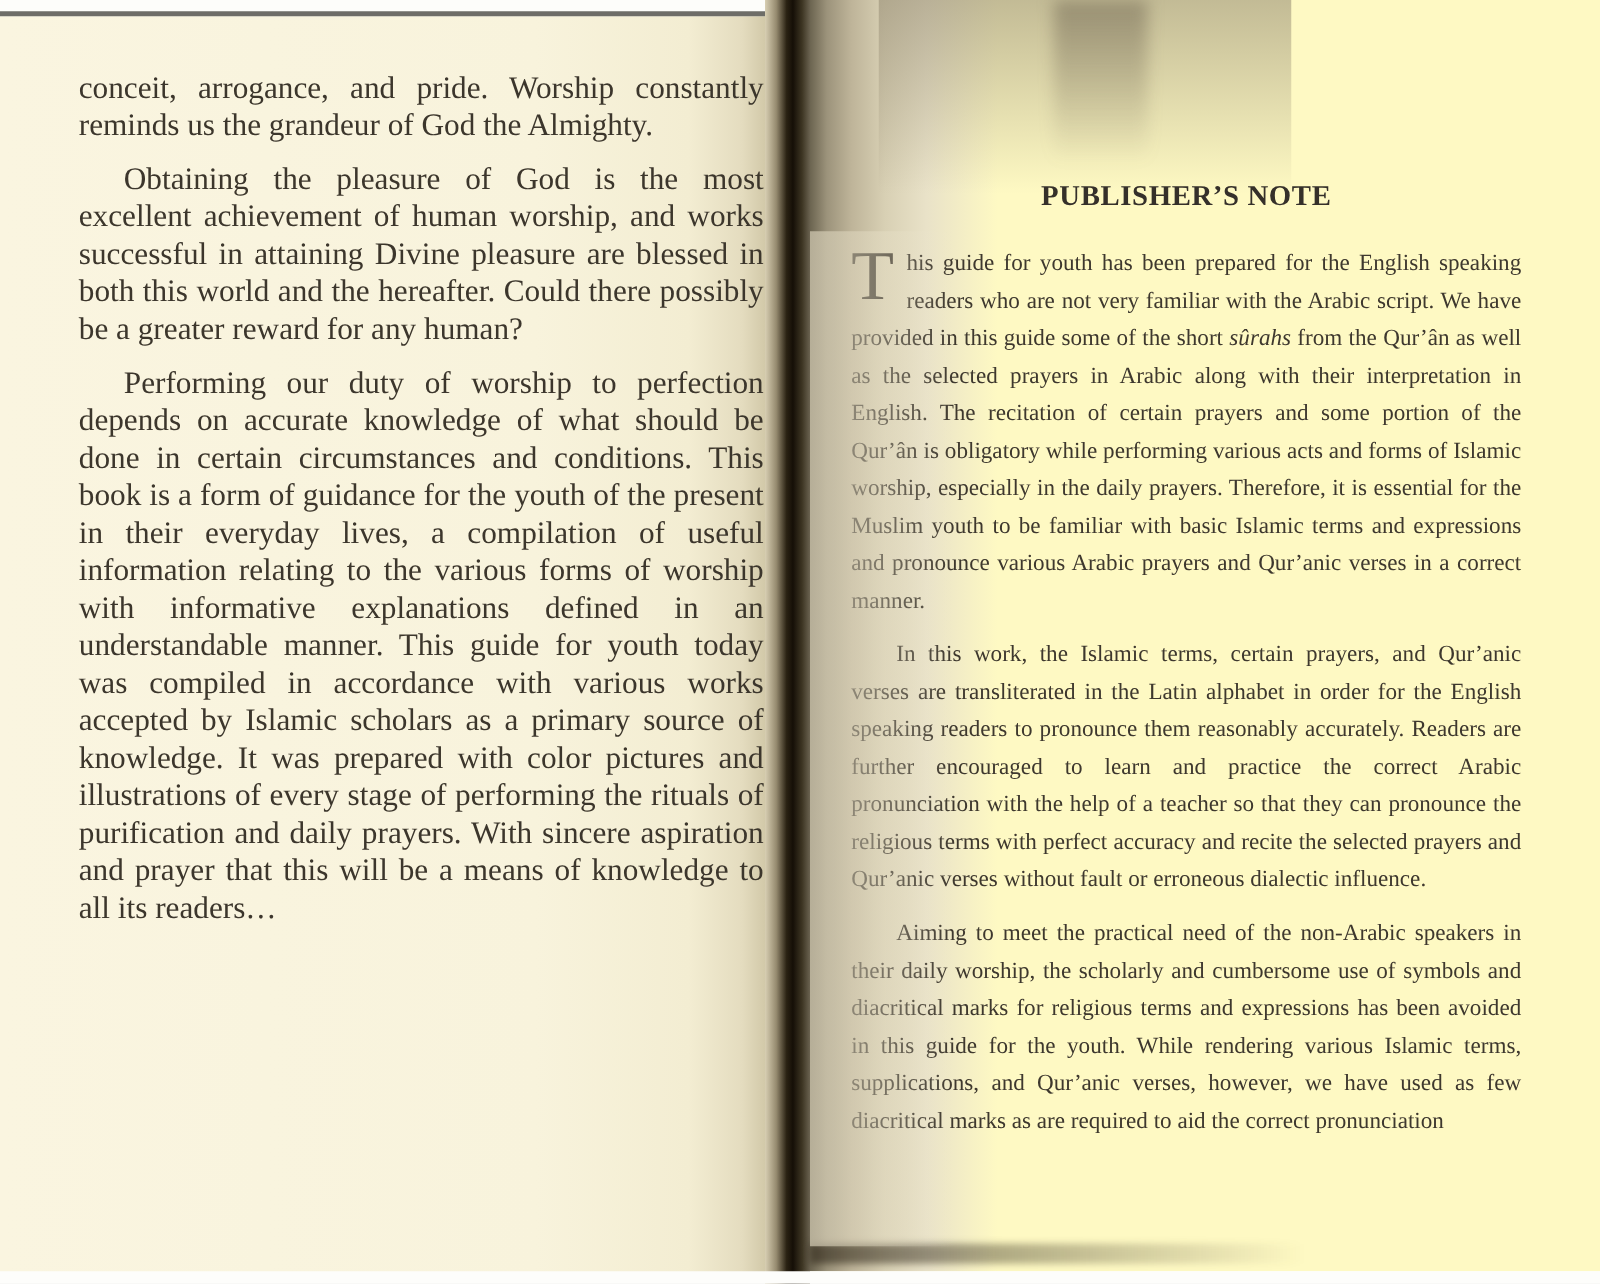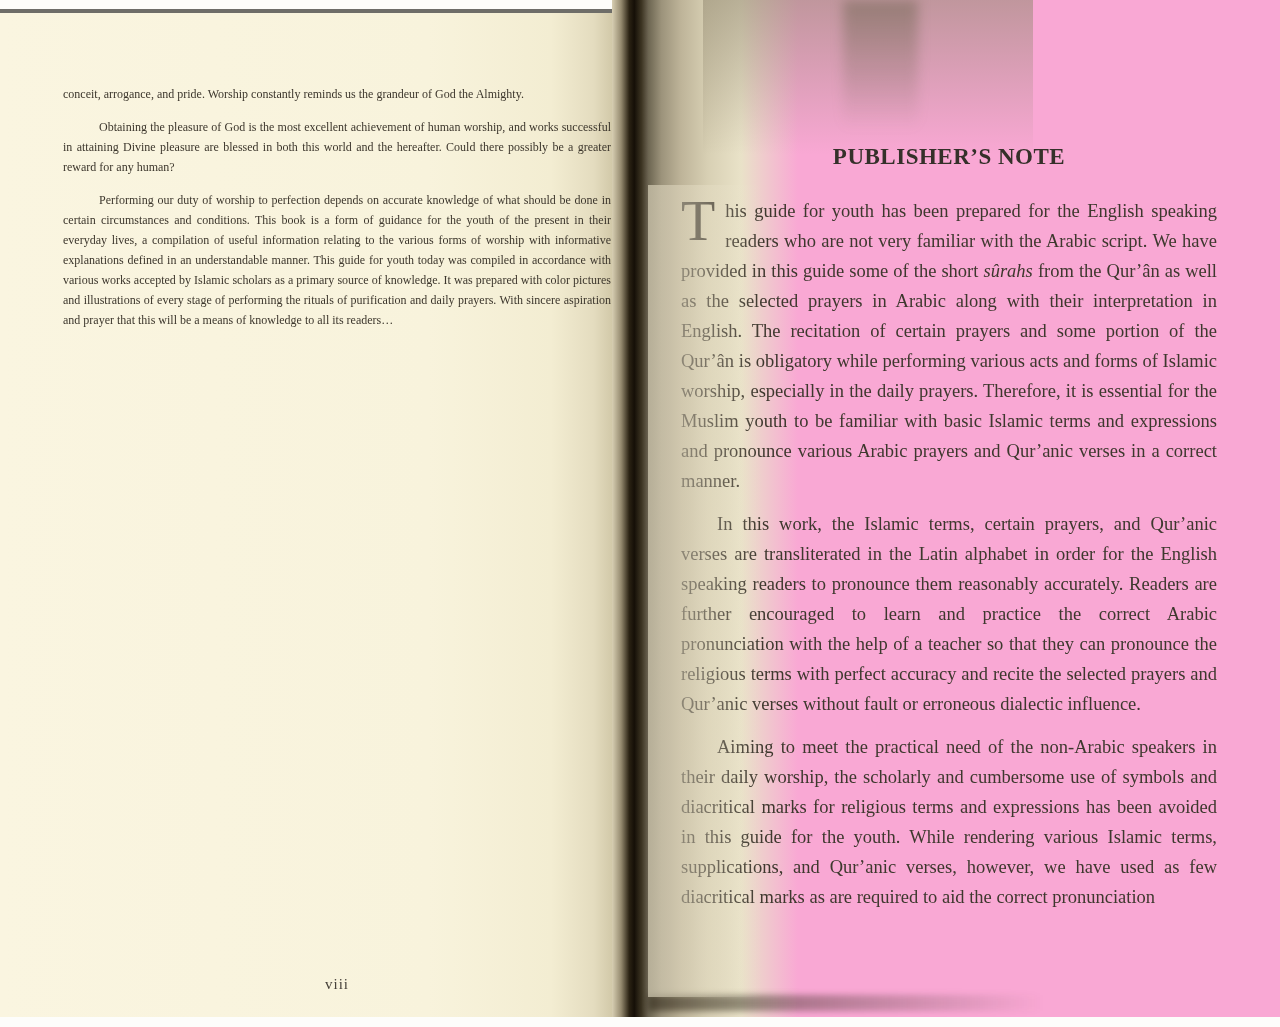--- a/index.html
+++ b/index.html
@@ -17,21 +17,21 @@
   }
   
   .gutter {
     position:absolute; left:612px; top:0; width:36px; height:1027px;
     background:linear-gradient(to right,
       #d8cfb3 0%, #968b70 25%, #2a2213 48%, #150f07 62%, #3c3422 82%, #6a6250 100%);
   }
   
   .page-right {
     position:absolute; left:648px; top:0; width:632px; height:1017px;
-    background:#f9a8d4;
+    background:#fef9c3;
   }
   .rp-left-shadow {
     position:absolute; left:0; top:0; bottom:0; width:150px; z-index:0;
     background:linear-gradient(to right,
       #6b6450 0%, #9c937b 9%, #beb499 22%, #d8d0b4 40%, #e9e2c8 62%,
       rgba(243,238,216,0) 100%);
   }
   .rp-top-shadow {
     position:absolute; left:55px; top:0; width:330px; height:155px; z-index:0;
     background:linear-gradient(to bottom, rgba(146,136,112,0.55), rgba(146,136,112,0));
@@ -54,21 +54,21 @@
   }
   
   .bottom-strip {
     position:absolute; left:0; bottom:0; width:100%; height:10px;
     background:#fdfdfb; z-index:3;
   }
   
   .text-block { text-align:justify; color:#3c362c; }
   .left-text {
     position:absolute; left:63px; top:43px; width:548px;
-    font-size:12px; line-height:20px;margin-top:28px;
+    font-size:25px; line-height:30px;
   }
   .right-text {
     position:absolute; left:33px; top:196px; width:536px; z-index:1;
     font-size:18.5px; line-height:30px; color:#3e382e;
   }
   .para { margin:0; }
   .para + .para { margin-top:13px; }
   .para.indent { text-indent:36px; }
   .drop-cap {
     float:left; font-size:56px; line-height:44px; height:56px;
@@ -90,21 +90,20 @@
 <body>
 
 <div class="scan">
 
   <div class="page-left">
     <div class="text-block left-text">
         <p class="para"><span>conceit, arrogance, and pride. Worship constantly reminds us the grandeur of God the Almighty.</span></p>
         <p class="para indent"><span>Obtaining the pleasure of God is the most excellent achievement of human worship, and works successful in attaining Divine pleasure are blessed in both this world and the hereafter. Could there possibly be a greater reward for any human?</span></p>
         <p class="para indent"><span>Performing our duty of worship to perfection depends on accurate knowledge of what should be done in certain circumstances and conditions. This book is a form of guidance for the youth of the present in their everyday lives, a compilation of useful information relating to the various forms of worship with informative explanations defined in an understandable manner. This guide for youth today was compiled in accordance with various works accepted by Islamic scholars as a primary source of knowledge. It was prepared with color pictures and illustrations of every stage of performing the rituals of purification and daily prayers. With sincere aspiration and prayer that this will be a means of knowledge to all its readers…</span></p>
       </div>
-    <div class="folio folio-left">viii</div>
   </div>
 
   <div class="gutter"></div>
 
   <div class="page-right">
     <div class="rp-left-shadow"></div>
     <div class="rp-top-shadow"></div>
     <div class="rp-top-band"></div>
     <div class="rp-bottom-shadow"></div>
 

